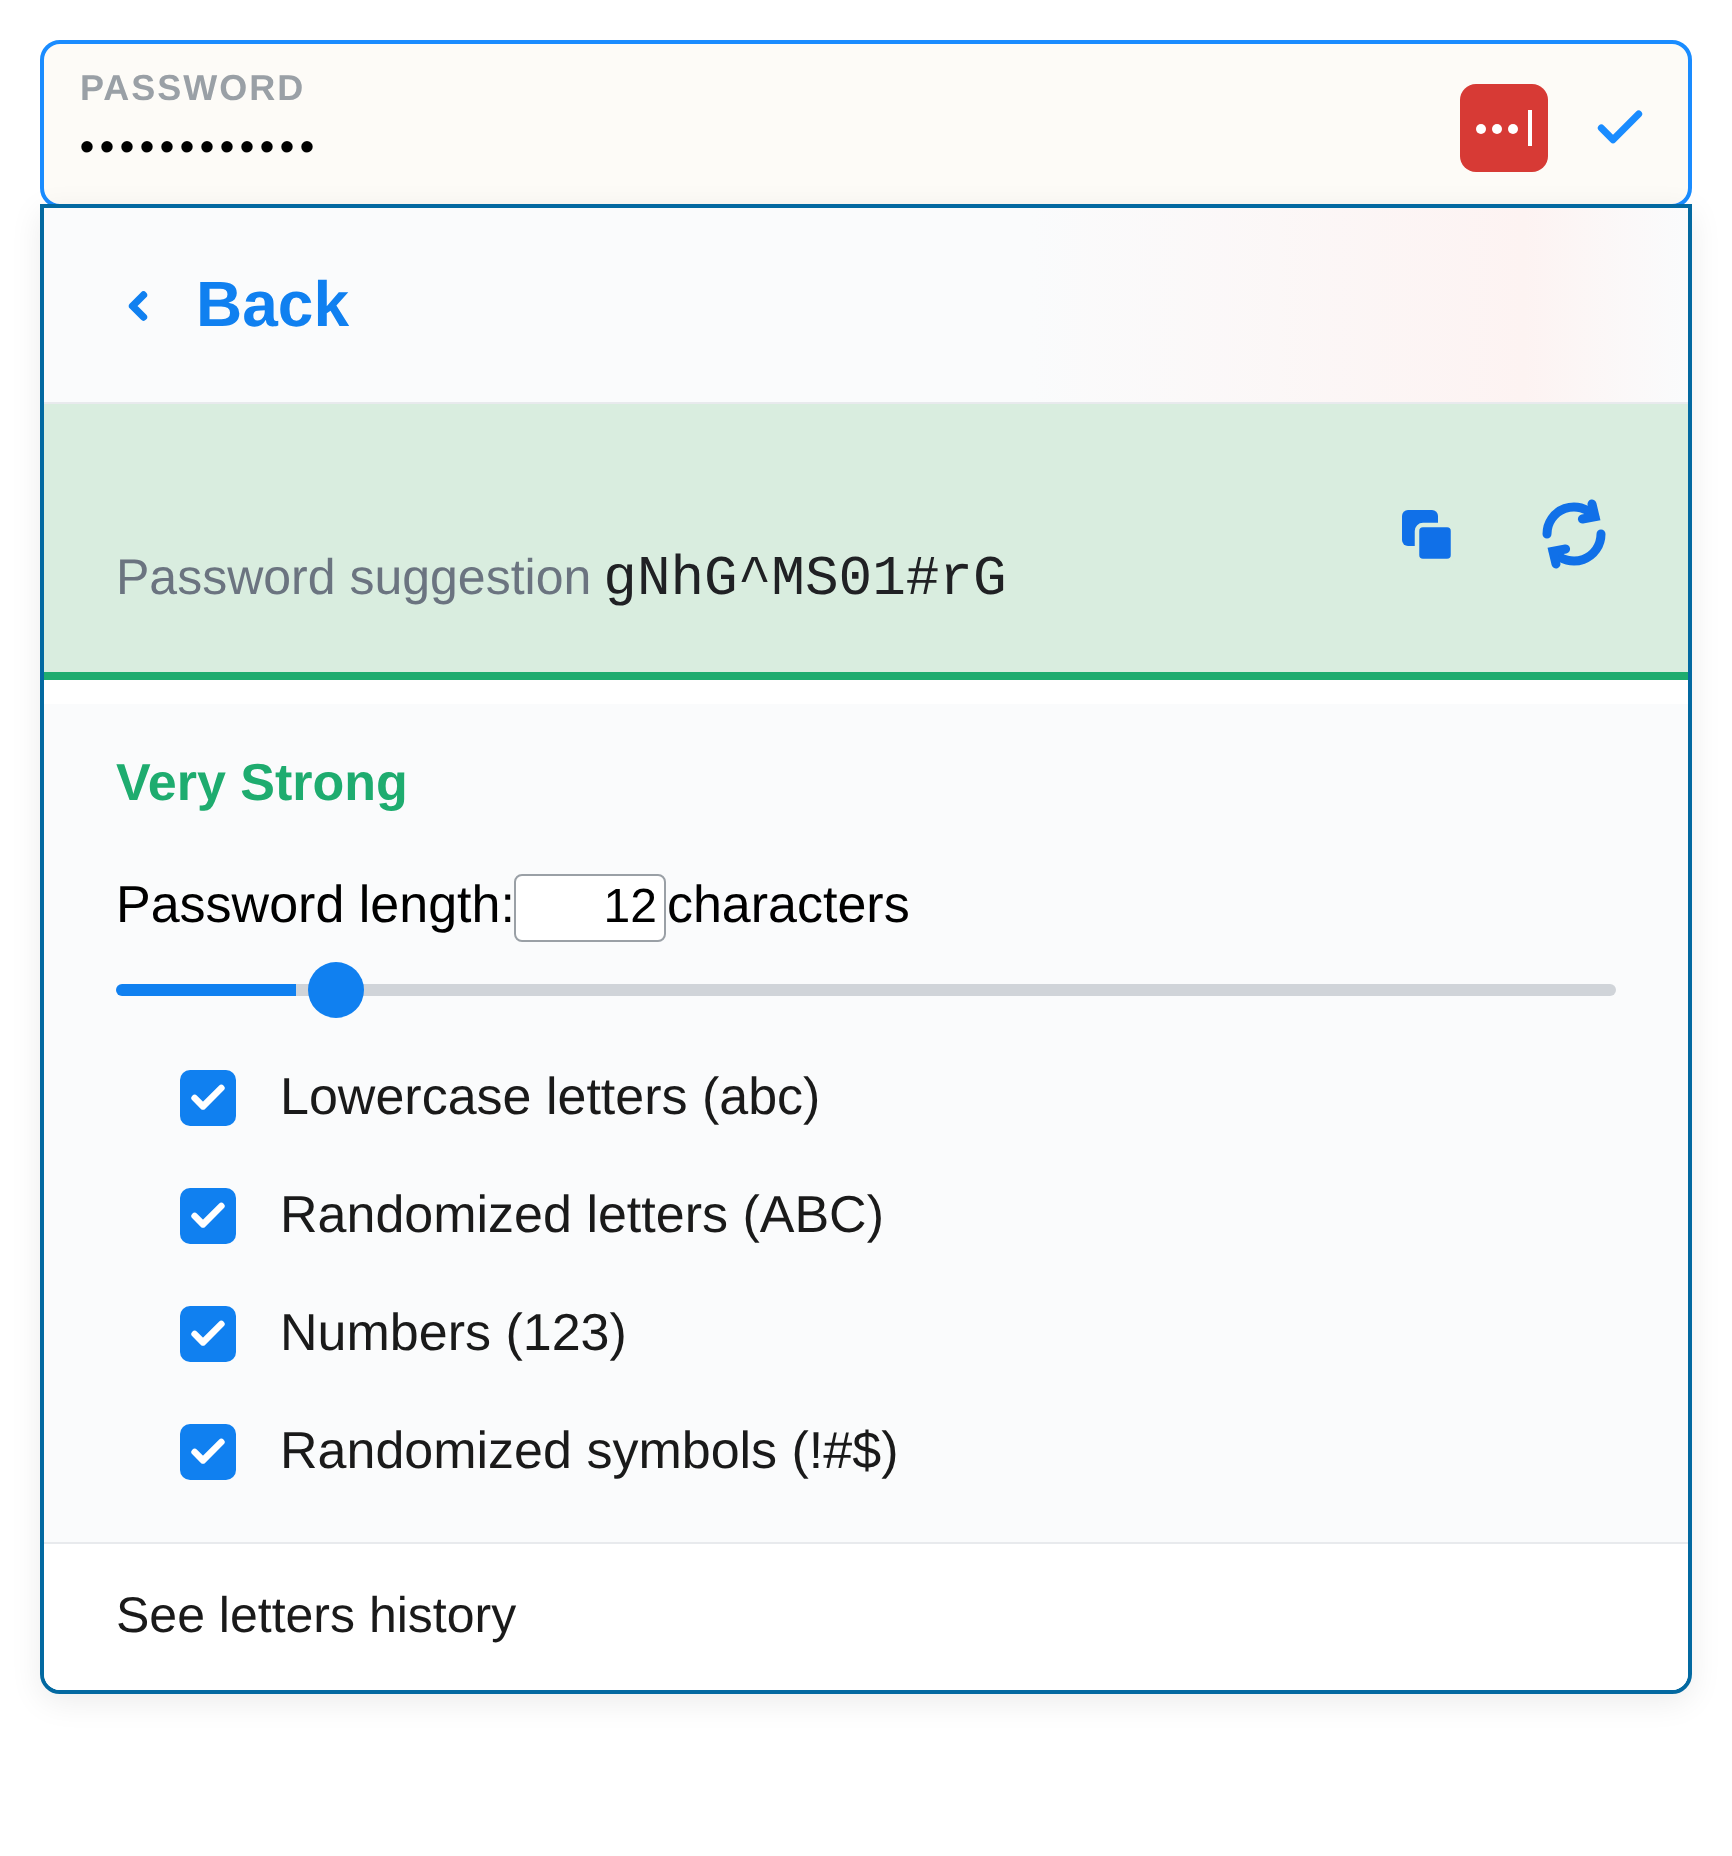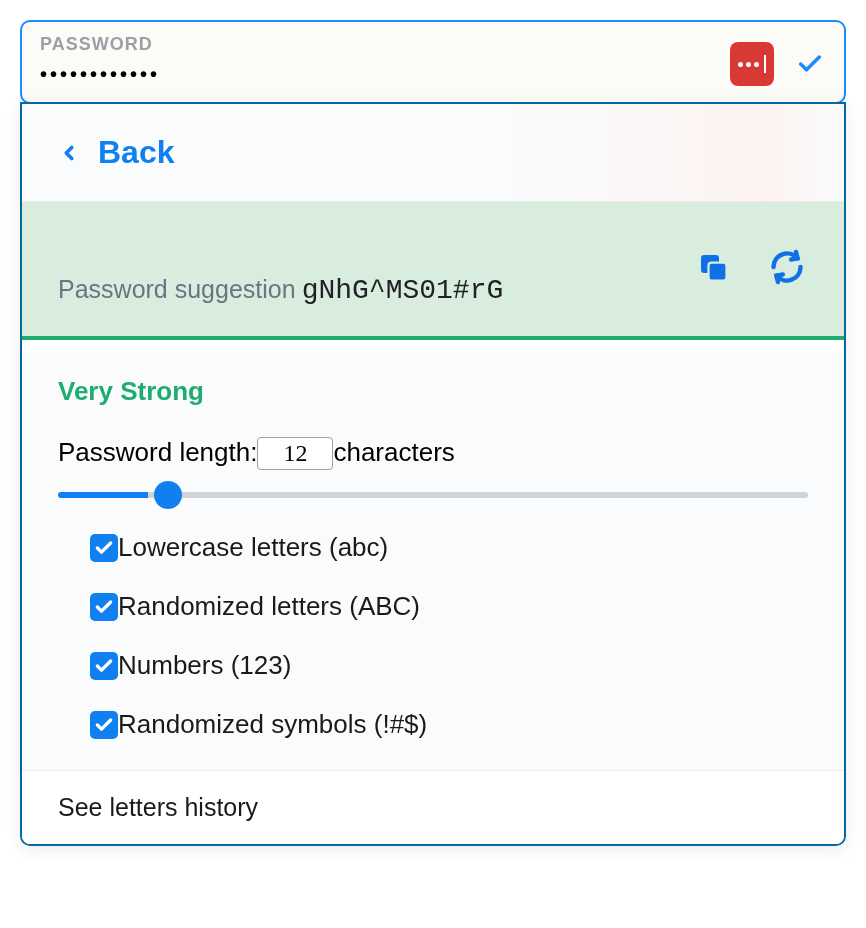--- a/index.html
+++ b/index.html
@@ -172,25 +172,25 @@
     .length-row {
       display: flex;
       align-items: baseline;
       font-size: 26px;
       color: #000;
       margin-bottom: 14px;
     }
     .length-input {
       width: 76px;
       font-size: 24px;
-      text-align: center;
+      text-align: right;
       border: 1px solid #9aa0a6;
       border-radius: 4px;
       padding: 2px 4px;
-      font-family: Liberation Serif, serif;
+      font-family: Liberation Sans, sans-serif;
     }
     .slider-container {
       margin-bottom: 30px;
       margin-top: 6px;
     }
     .slider {
       width: 100%;
       height: 6px;
       -webkit-appearance: none;
       appearance: none;
@@ -211,20 +211,21 @@
       width: 28px;
       height: 28px;
       background: #1080f0;
       border-radius: 50%;
       cursor: pointer;
       border: none;
     }
     .checkbox-row {
       display: flex;
       align-items: center;
+      gap: 22px;
       margin-bottom: 28px;
       font-size: 26px;
       color: #1a1a1a;
       padding-left: 32px;
     }
     .checkbox-row:last-child {
       margin-bottom: 10px;
     }
     .checkbox {
       width: 28px;

